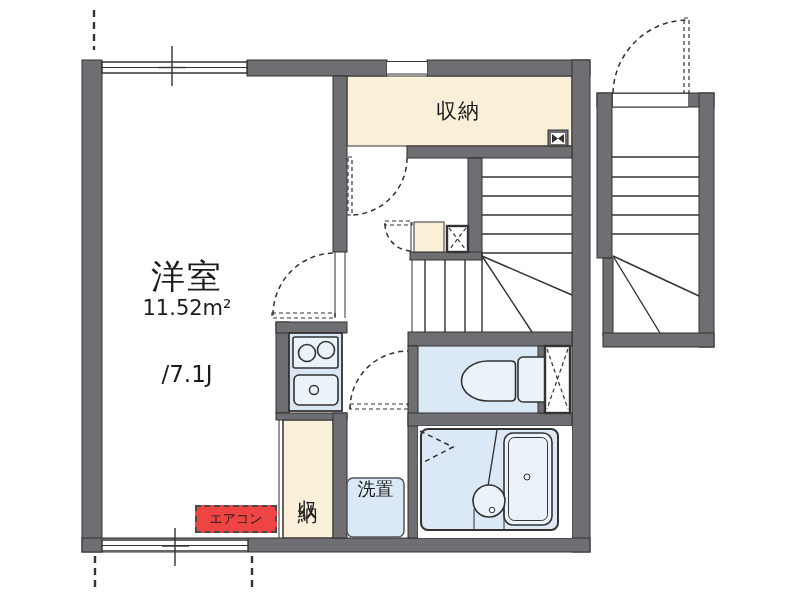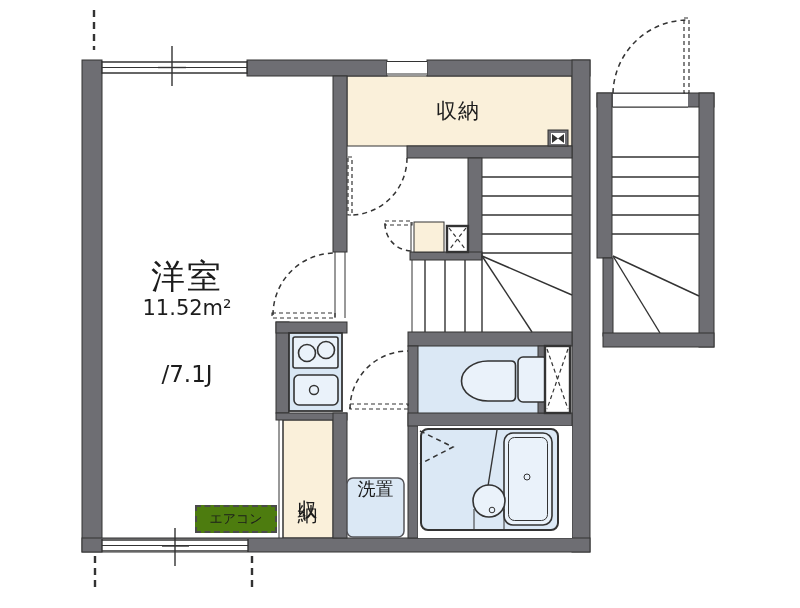--- a/index.html
+++ b/index.html
@@ -26,21 +26,21 @@
   
   .lbl{position:absolute;color:#1c1c1c;text-align:center;white-space:nowrap;}
   .room-title{left:117px;top:254px;width:140px;font-size:34px;letter-spacing:2px;}
   .room-sqm{left:117px;top:296px;width:140px;font-size:21px;}
   .room-jo{left:117px;top:320px;width:140px;font-size:23px;margin-top:41px;}
   .closet-top{left:388px;top:97px;width:140px;font-size:21px;letter-spacing:1px;}
   .closet-low{left:286px;top:438px;width:44px;height:100px;font-size:20px;
               writing-mode:vertical-rl;text-orientation:upright;line-height:44px;letter-spacing:4px;}
   .laundry{left:347px;top:477px;width:57px;font-size:18px;}
   .aircon{left:195px;top:505px;width:78px;height:24px;border:2px dashed #4a4a4a;
-          background:#4d7c0f;font-size:13px;line-height:24px;}
+          background:#ef4444;font-size:13px;line-height:24px;}
 </style>
 </head>
 <body>
 
 <div class="stage">
   <svg width="800" height="608" viewBox="0 0 800 608">
 
     <g>
       <rect class="cream" x="347" y="76" width="225" height="70"></rect>
       <rect class="cream" x="283" y="420" width="50" height="118"></rect>

